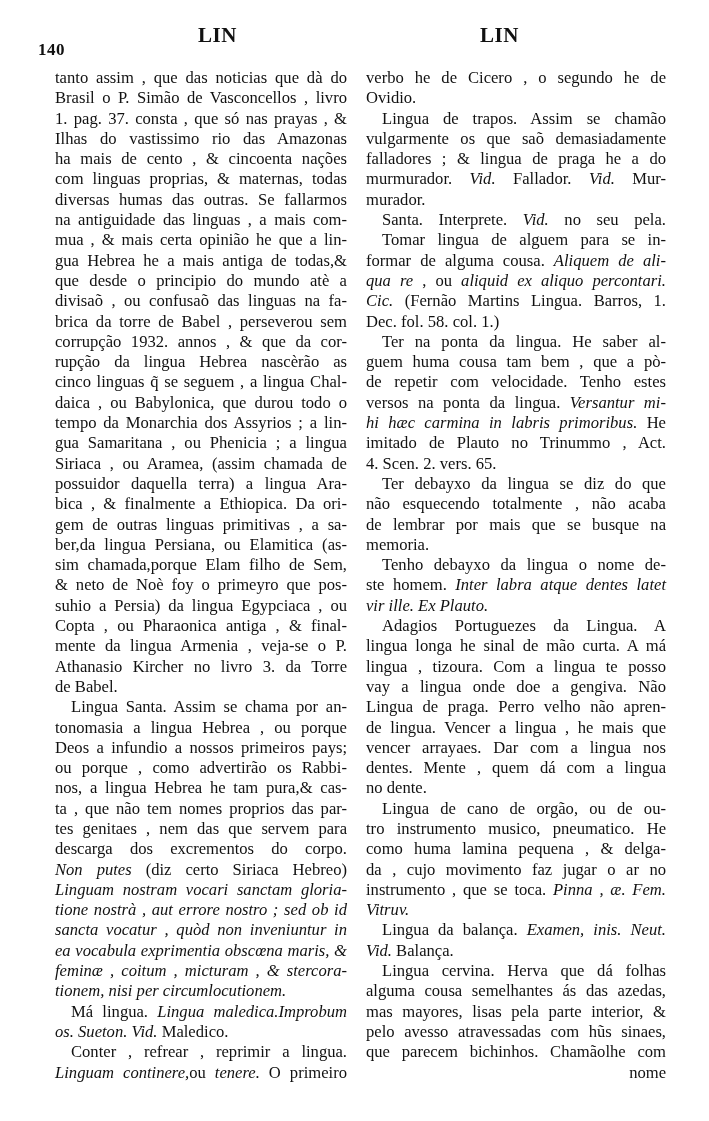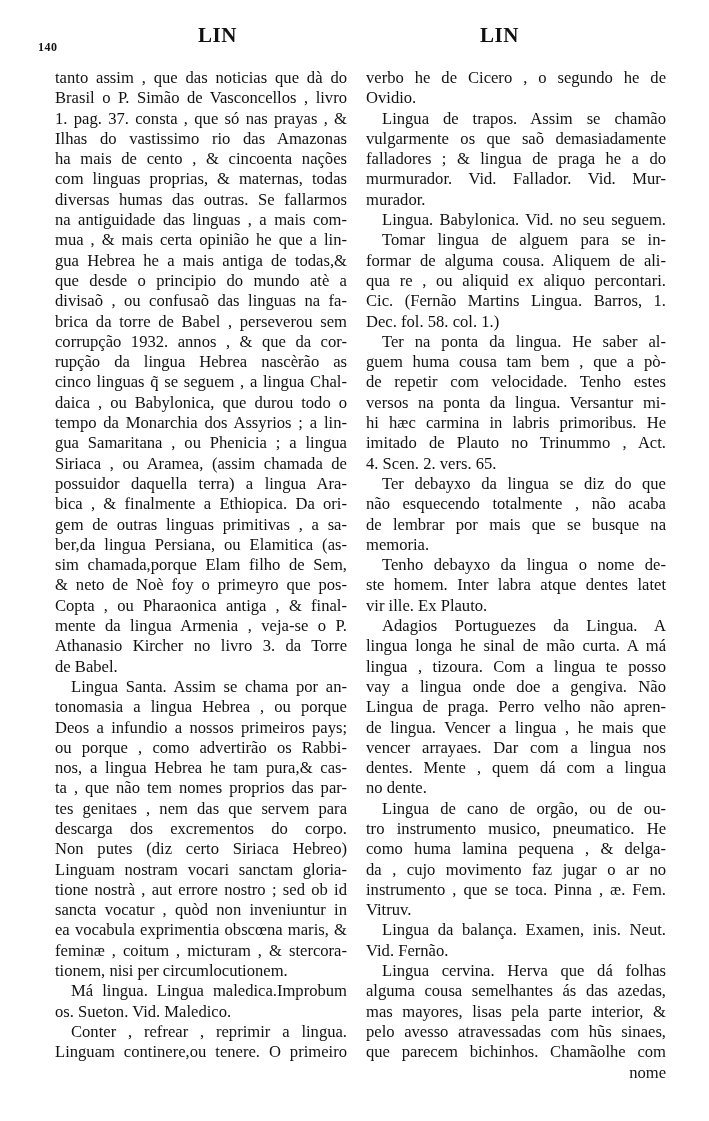--- a/index.html
+++ b/index.html
@@ -1,31 +1,31 @@
 <!DOCTYPE html>
 <html><head>
   <meta charset="utf-8">
   <style>
     html, body { margin:0; padding:0; background:#ffffff; }
     body { width:709px; height:1121px; position:relative; overflow:hidden;
            font-family:"Liberation Serif","DejaVu Serif",serif; color:#111; }
     .page { position:absolute; left:0; top:0; width:709px; height:1121px; }
     .folio { position:absolute; top:23px; font-size:21px; font-weight:bold; letter-spacing:0.5px; }
-    .pagenum { left:38px; top:40px; font-size:12px; font-weight:bold; }
+    .pagenum { left:38px; top:40px; font-size:17px; font-weight:bold; }
     .head-left { left:198px; }
     .head-right { left:480px; }
     .col { position:absolute; top:68px; }
     .col-left { left:55px; width:292px; }
     .col-right { left:366px; width:300px; }
     .ln { height:20.3px; line-height:20.3px; font-size:16.6px; white-space:nowrap;
           text-align:justify; text-align-last:justify; overflow:visible; }
     .ln.last { text-align-last:left; }
     .ln.indent { padding-left:16px; }
     .ln.right { text-align:right; text-align-last:right; }
-    .it { }
+    .it { font-style:italic; }
   </style>
 </head>
 <body>
 
 <div class="page">
   <div class="folio pagenum">140</div>
   <div class="folio head-left">LIN</div>
   <div class="folio head-right">LIN</div>
 
   <div class="col col-left" id="col-left">
@@ -48,20 +48,21 @@
       <div class="ln">daica , ou Babylonica, que durou todo o</div>
       <div class="ln">tempo da Monarchia dos Assyrios ; a lin-</div>
       <div class="ln">gua Samaritana , ou Phenicia ; a lingua</div>
       <div class="ln">Siriaca , ou Aramea, (assim chamada de</div>
       <div class="ln">possuidor daquella terra) a lingua Ara-</div>
       <div class="ln">bica , &amp; finalmente a Ethiopica. Da ori-</div>
       <div class="ln">gem de outras linguas primitivas , a sa-</div>
       <div class="ln">ber,da lingua Persiana, ou Elamitica (as-</div>
       <div class="ln">sim chamada,porque Elam filho de Sem,</div>
       <div class="ln">&amp; neto de Noè foy o primeyro que pos-</div>
+      <div class="ln">suhio a Persia) da lingua Egypciaca , ou</div>
       <div class="ln">Copta , ou Pharaonica antiga , &amp; final-</div>
       <div class="ln">mente da lingua Armenia , veja-se o P.</div>
       <div class="ln">Athanasio Kircher no livro 3. da Torre</div>
       <div class="ln last">de Babel.</div>
       <div class="ln indent">Lingua Santa. Assim se chama por an-</div>
       <div class="ln">tonomasia a lingua Hebrea , ou porque</div>
       <div class="ln">Deos a infundio a nossos primeiros pays;</div>
       <div class="ln">ou porque , como advertirão os Rabbi-</div>
       <div class="ln">nos, a lingua Hebrea he tam pura,&amp; cas-</div>
       <div class="ln">ta , que não tem nomes proprios das par-</div>
@@ -80,21 +81,21 @@
       <div class="ln"><span class="it">Linguam continere,</span><span>ou </span><span class="it">tenere.</span><span> O primeiro</span></div>
     </div>
   <div class="col col-right" id="col-right">
       <div class="ln">verbo he de Cicero , o segundo he de</div>
       <div class="ln last">Ovidio.</div>
       <div class="ln indent">Lingua de trapos. Assim se chamão</div>
       <div class="ln">vulgarmente os que saõ demasiadamente</div>
       <div class="ln">falladores ; &amp; lingua de praga he a do</div>
       <div class="ln"><span>murmurador. </span><span class="it">Vid.</span><span> Fallador. </span><span class="it">Vid.</span><span> Mur-</span></div>
       <div class="ln last">murador.</div>
-      <div class="ln indent"><span>Lingua. Babylonica. </span><span class="it">Vid.</span><span> no seu seguem.</span></div>
+      <div class="ln indent"><span>Santa. Interprete. </span><span class="it">Vid.</span><span> no seu pela.</span></div>
       <div class="ln indent">Tomar lingua de alguem para se in-</div>
       <div class="ln"><span>formar de alguma cousa. </span><span class="it">Aliquem de ali-</span></div>
       <div class="ln"><span class="it">qua re</span><span> , ou </span><span class="it">aliquid ex aliquo percontari.</span></div>
       <div class="ln"><span class="it">Cic.</span><span> (Fernão Martins Lingua. Barros, 1.</span></div>
       <div class="ln last">Dec. fol. 58. col. 1.)</div>
       <div class="ln indent">Ter na ponta da lingua. He saber al-</div>
       <div class="ln">guem huma cousa tam bem , que a pò-</div>
       <div class="ln">de repetir com velocidade. Tenho estes</div>
       <div class="ln"><span>versos na ponta da lingua. </span><span class="it">Versantur mi-</span></div>
       <div class="ln"><span class="it">hi hæc carmina in labris primoribus.</span><span> He</span></div>
@@ -116,21 +117,21 @@
       <div class="ln">vencer arrayaes. Dar com a lingua nos</div>
       <div class="ln">dentes. Mente , quem dá com a lingua</div>
       <div class="ln last">no dente.</div>
       <div class="ln indent">Lingua de cano de orgão, ou de ou-</div>
       <div class="ln">tro instrumento musico, pneumatico. He</div>
       <div class="ln">como huma lamina pequena , &amp; delga-</div>
       <div class="ln">da , cujo movimento faz jugar o ar no</div>
       <div class="ln"><span>instrumento , que se toca. </span><span class="it">Pinna , æ. Fem.</span></div>
       <div class="ln last"><span class="it">Vitruv.</span></div>
       <div class="ln indent"><span>Lingua da balança. </span><span class="it">Examen, inis. Neut.</span></div>
-      <div class="ln last"><span class="it">Vid.</span><span> Fernão.</span></div>
+      <div class="ln last"><span class="it">Vid.</span><span> Balança.</span></div>
       <div class="ln indent">Lingua cervina. Herva que dá folhas</div>
       <div class="ln">alguma cousa semelhantes ás das azedas,</div>
       <div class="ln">mas mayores, lisas pela parte interior, &amp;</div>
       <div class="ln">pelo avesso atravessadas com hũs sinaes,</div>
       <div class="ln">que parecem bichinhos. Chamãolhe com</div>
       <div class="ln right">nome</div>
     </div>
 </div>
 
 </body></html>

